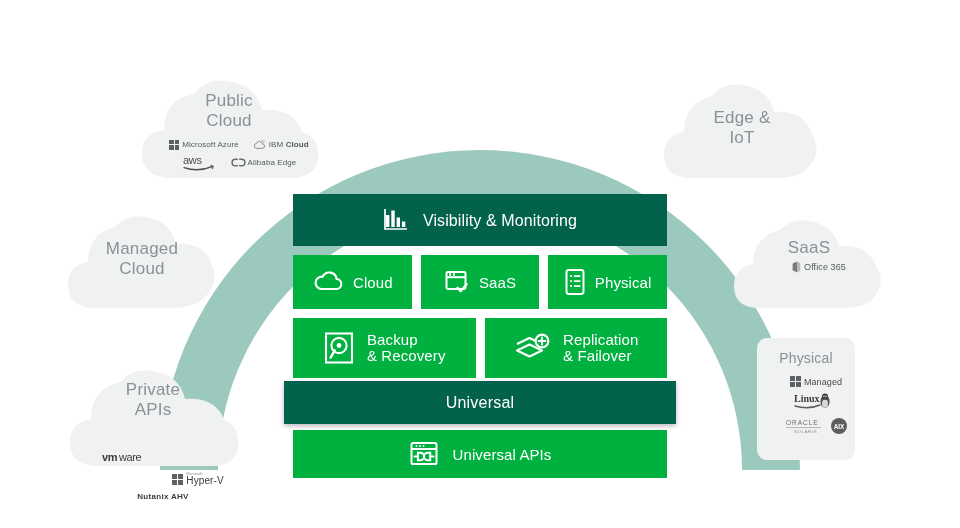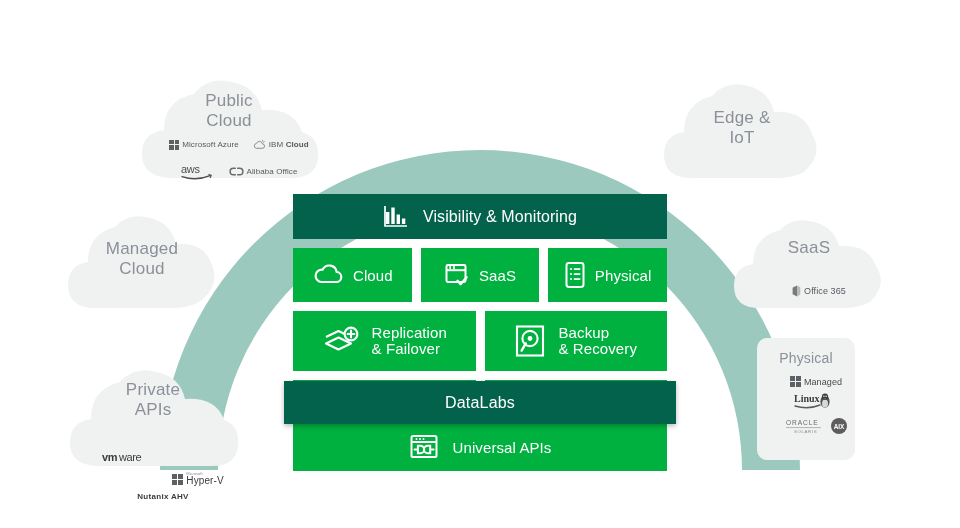--- a/index.html
+++ b/index.html
@@ -38,21 +38,21 @@
   .pbox{position:absolute;background:#f0f1f1;border-radius:10px;}
 
   
   .center{position:absolute;left:293px;top:194px;width:374px;}
   .tile{background:#00b140;color:#fff;display:flex;align-items:center;
         box-sizing:border-box;}
   .tile.dark{background:#03624c;}
   .tile-ico{display:flex;align-items:center;justify-content:center;flex:none;}
   .tile-label{font-size:15px;line-height:17px;color:#ffffff;letter-spacing:.1px;}
 
-  .row-head{height:45px;justify-content:center;gap:14px;}
+  .row-head{height:52px;justify-content:center;gap:14px;}
   .row-head .tile-label{font-size:16px;}
 
   .row3{display:flex;gap:9px;margin-top:9px;}
   .row3 .tile{height:54px;flex:1;justify-content:center;gap:9px;}
 
   .row2{display:flex;gap:9px;margin-top:9px;}
   .row2 .tile{height:60px;flex:1;justify-content:center;gap:12px;}
   .row2 .tile-label{white-space:pre-line;line-height:16px;}
 
   .row2b{display:flex;gap:9px;margin-top:9px;}
@@ -129,33 +129,33 @@
             <span class="logo-txt">Microsoft Azure</span>
           </span>
           <span class="logo">
             <svg width="13" height="11" viewBox="0 0 13 11">
               <path d="M3.2 9.3h6.1a2.2 2.2 0 0 0 .1-4.4 3 3 0 0 0-5.8-.5A2.5 2.5 0 0 0 3.2 9.3Z" fill="none" stroke="#8d8d8d" stroke-width="1"></path>
               <path d="M9.4 1.2l.5 1.1M11.4 2.6l-.9.8" stroke="#8d8d8d" stroke-width=".9" stroke-linecap="round"></path>
             </svg>
             <span class="logo-txt">IBM&nbsp;<b>Cloud</b></span>
           </span>
         </div>
-        <div class="logo-row" style="gap:16px;margin-top:10px;">
+        <div class="logo-row" style="gap:16px;margin-top:1px;">
           <span class="logo">
             <svg width="34" height="17" viewBox="0 0 34 17">
               <text x="1" y="10" font-family="Liberation Sans, sans-serif" font-size="11" fill="#4d4d4d" letter-spacing="-.3">aws</text>
               <path d="M2 13.6 Q16 18.4 30 12.6" fill="none" stroke="#4d4d4d" stroke-width="1.3" stroke-linecap="round"></path>
               <path d="M29 11.4l2.2 1-.9 2.1" fill="none" stroke="#4d4d4d" stroke-width="1.1" stroke-linecap="round"></path>
             </svg>
           </span>
           <span class="logo">
             <svg width="13" height="9" viewBox="0 0 13 9">
               <path d="M5.3 1.2H3.4A2.6 2.6 0 0 0 3.4 7.8h1.9M7.7 1.2h1.9a2.6 2.6 0 0 1 0 6.6H7.7" fill="none" stroke="#6b6b6b" stroke-width="1.5" stroke-linecap="round"></path>
             </svg>
-            <span class="logo-txt">Alibaba Office</span>
+            <span class="logo-txt">Alibaba Edge</span>
           </span>
         </div>
       </div>
     </div>
   </div>
 
   <div class="node" style="left:62px;top:212px;width:160px;height:100px;">
     <svg class="cloud-shape" viewBox="0 0 160 100">
       <path d="M34 96 Q6 96 6 73 Q6 53 26 50 Q26 22 53 15 Q66 0 88 6
                Q109 11 114 32 Q142 30 150 53 Q158 72 140 88 Q128 96 112 96 Z" fill="#f0f1f1"></path>
@@ -221,21 +221,21 @@
 
   <div class="node" style="left:728px;top:216px;width:162px;height:96px;">
     <svg class="cloud-shape" viewBox="0 0 162 96">
       <path d="M32 92 Q6 92 6 70 Q6 51 25 48 Q25 21 52 14 Q65 0 86 6
                Q106 11 111 30 Q140 28 148 50 Q160 68 142 86 Q130 92 114 92 Z" fill="#f0f1f1"></path>
     </svg>
     <div class="node-inner" style="padding-top:22px;">
       <div class="node-title">
         <span style="white-space:pre-line;">SaaS</span>
       </div>
-      <div class="logos" style="margin-top:27px;">
+      <div class="logos" style="margin-top:3px;">
         <div class="logo-row">
           <span class="logo">
             <svg width="9" height="12" viewBox="0 0 9 12">
               <path d="M0.6 9.2 5.1 11.4V0.6L1.8 2.1 0.6 2.8Z" fill="#7a7a7a"></path>
               <path d="M5.1 0.6 8.3 2.2V9.6L5.1 11.4Z" fill="#b9b9b9"></path>
             </svg>
             <span class="logo-txt" style="font-size:9px;">Office 365</span>
           </span>
         </div>
       </div>
@@ -344,41 +344,41 @@
             </g>
           </svg>
         </span>
         <span class="tile-label">Physical</span>
       </div>
     </div>
 
     <div class="row2">
       <div class="tile">
         <span class="tile-ico">
+          <svg width="32" height="34" viewBox="0 0 32 34">
+            <rect x="3" y="2.5" width="26" height="29" fill="none" stroke="#ffffff" stroke-width="2.1"></rect>
+            <circle cx="16" cy="14.5" r="7.6" fill="none" stroke="#ffffff" stroke-width="2.1"></circle>
+            <circle cx="16" cy="14.5" r="2.4" fill="#ffffff"></circle>
+            <path d="M11.8 19.4 7.6 26.6" stroke="#ffffff" stroke-width="2.4" stroke-linecap="round"></path>
+          </svg>
+        </span>
+        <span class="tile-label">Backup
+&amp; Recovery</span>
+      </div>
+      <div class="tile">
+        <span class="tile-ico">
           <svg width="38" height="32" viewBox="0 0 38 32">
             <path d="M4 18.5 16.5 12.5 29 18.5 16.5 24.5Z" fill="none" stroke="#ffffff" stroke-width="2.1" stroke-linejoin="round"></path>
             <path d="M4 12 16.5 6 29 12" fill="none" stroke="#ffffff" stroke-width="2.1" stroke-linejoin="round"></path>
             <circle cx="29" cy="9" r="6.4" fill="#00b140" stroke="#ffffff" stroke-width="2.1"></circle>
             <path d="M29 5.6v6.8M25.6 9h6.8" stroke="#ffffff" stroke-width="2.1" stroke-linecap="round"></path>
           </svg>
         </span>
         <span class="tile-label">Replication
 &amp; Failover</span>
-      </div>
-      <div class="tile">
-        <span class="tile-ico">
-          <svg width="32" height="34" viewBox="0 0 32 34">
-            <rect x="3" y="2.5" width="26" height="29" fill="none" stroke="#ffffff" stroke-width="2.1"></rect>
-            <circle cx="16" cy="14.5" r="7.6" fill="none" stroke="#ffffff" stroke-width="2.1"></circle>
-            <circle cx="16" cy="14.5" r="2.4" fill="#ffffff"></circle>
-            <path d="M11.8 19.4 7.6 26.6" stroke="#ffffff" stroke-width="2.4" stroke-linecap="round"></path>
-          </svg>
-        </span>
-        <span class="tile-label">Backup
-&amp; Recovery</span>
       </div>
     </div>
 
     <div class="row2b">
       <div class="tile"></div>
       <div class="tile"></div>
     </div>
 
     <div class="tile row-api">
       <span class="tile-ico">
@@ -392,17 +392,17 @@
             </g>
           <path d="M5.5 16.5h3.4M21.2 16.5h3.4" stroke="#ffffff" stroke-width="2" stroke-linecap="round"></path>
           <path d="M8.9 12.8h2.6a3.7 3.7 0 0 1 0 7.4H8.9Z" fill="none" stroke="#ffffff" stroke-width="2"></path>
           <path d="M21.2 12.8h-2.6a3.7 3.7 0 0 0 0 7.4h2.6Z" fill="none" stroke="#ffffff" stroke-width="2"></path>
         </svg>
       </span>
       <span class="tile-label">Universal APIs</span>
     </div>
 
     <div class="datalabs">
-      <span>DataLabs</span>
+      <span>Universal</span>
     </div>
   </div>
 
 </div>
 
 </body></html>

